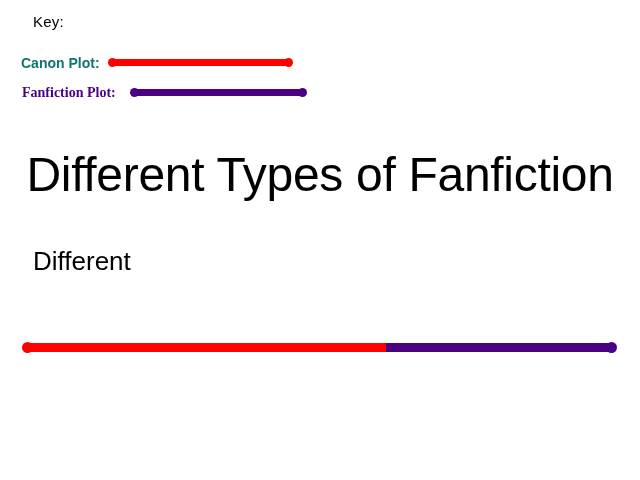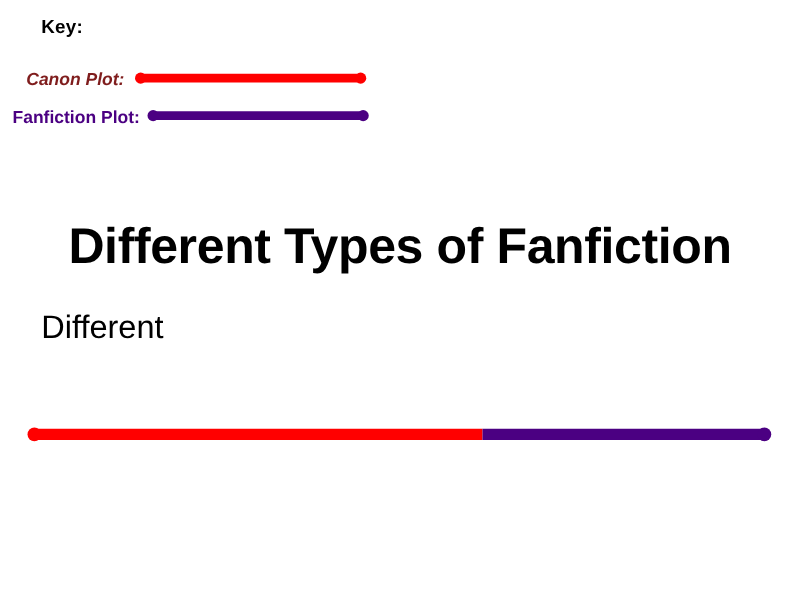--- a/index.html
+++ b/index.html
@@ -22,43 +22,43 @@
     left: 0;
     top: 0;
     width: 640px;
     height: 115px;
   }
   #key-heading {
     position: absolute;
     left: 33px;
     top: 13px;
     font-size: 15px;
-    font-weight: bold;
+    font-weight: normal;
     color: #000000;
     letter-spacing: 0.2px;
     white-space: nowrap;
   }
 
   .key-row {
     position: absolute;
     height: 20px;
     display: block;
   }
   #key-row-canon { left: 0; top: 53px; width: 300px; }
-  #key-row-fanfiction { left: 0; top: 83px; width: 300px; }
+  #key-row-fanfiction { left: 12px; top: 83px; width: 300px; font-family: Liberation Serif, serif; }
 
   .key-label {
     position: absolute;
     top: 0;
     font-size: 14px;
     font-weight: bold;
     line-height: 20px;
     white-space: nowrap;
   }
-  #key-label-canon { left: 21px; color: #7f1d1d; font-style: italic; }
+  #key-label-canon { left: 21px; color: #0f766e; }
   #key-label-fanfiction { left: 10px; color: #4b0082; }
 
   .key-swatch {
     position: absolute;
     top: 6px;
     height: 7px;
     border-radius: 4px;
   }
   #key-swatch-canon {
     left: 109px;
@@ -82,26 +82,25 @@
   #key-dot-fanfiction-left  { left: 118px; background: #4b0082; }
   #key-dot-fanfiction-right { left: 286px; background: #4b0082; }
 
   
   #page-title {
     position: absolute;
     left: 0;
     top: 147px;
     width: 640px;
     text-align: center;
-    font-size: 40px;
-    font-weight: bold;
+    font-size: 48px;
+    font-weight: normal;
     color: #000000;
     letter-spacing: -0.3px;
     white-space: nowrap;
-    margin-top: 28px;
   }
 
   
   #section-label {
     position: absolute;
     left: 33px;
     top: 246px;
     font-size: 26px;
     font-weight: normal;
     color: #000000;

